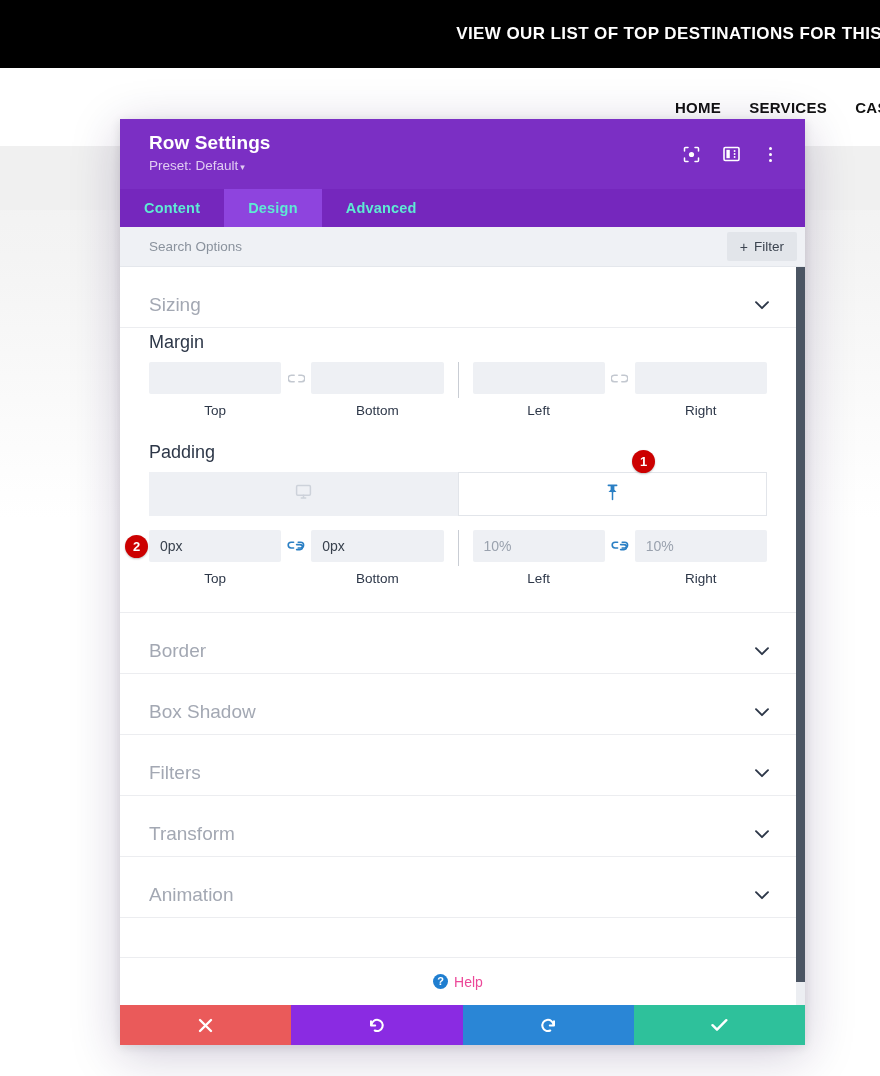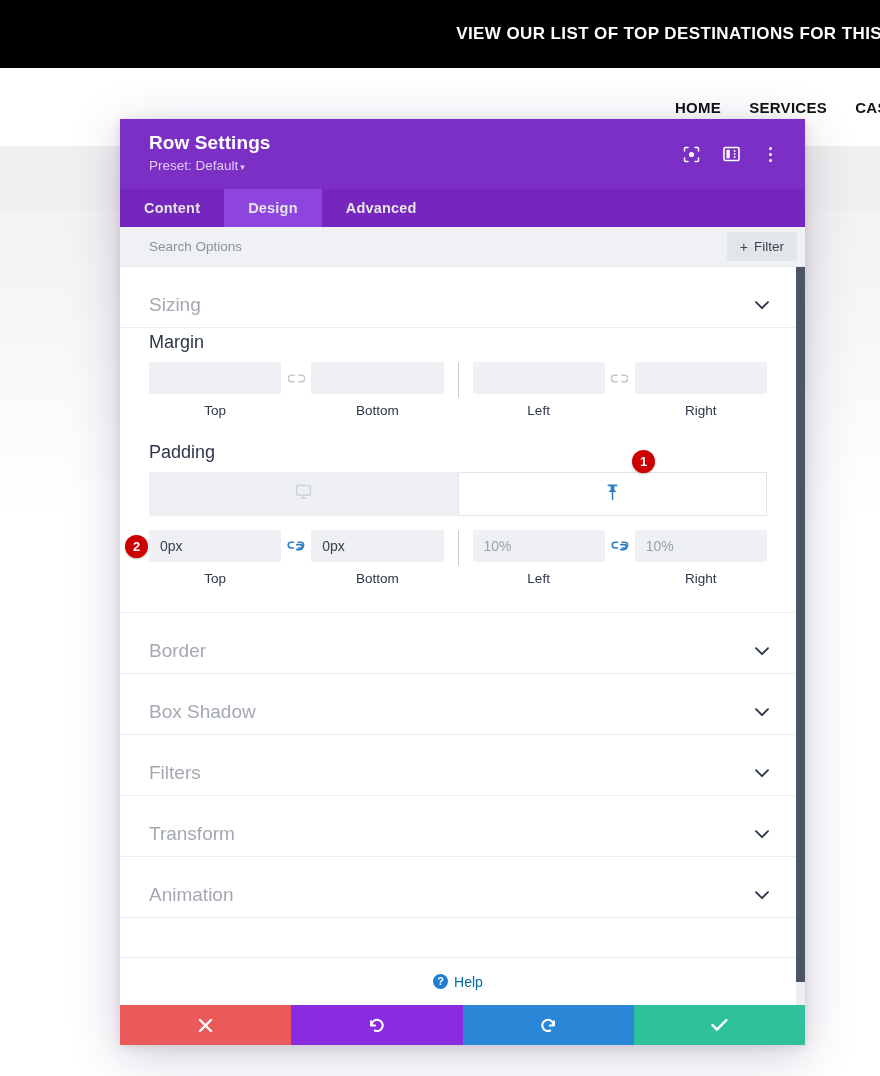--- a/index.html
+++ b/index.html
@@ -142,21 +142,21 @@
 
   .modal-tabs {
     background: #7527BD;
     height: 38px;
     flex: 0 0 38px;
     display: flex;
     align-items: stretch;
   }
   .tab {
     display: flex; align-items: center; justify-content: center;
-    color: #e5e5e5;
+    color: #5eead4;
     font-size: 14.5px;
     font-weight: bold;
     padding: 0 24px;
     cursor: pointer;
     letter-spacing: 0.2px;
   }
   .tab.active { background: #8E44DE; }
 
   .modal-search {
     background: #eff1f5;
@@ -366,21 +366,21 @@
     border-radius: 50%;
     background: #1f7ed0;
     color: #ffffff;
     font-size: 11px;
     font-weight: bold;
     display: flex;
     align-items: center;
     justify-content: center;
     line-height: 1;
   }
-  .help-text { color: #0369a1; font-size: 14px; }
+  .help-text { color: #ec4899; font-size: 14px; }
 
   
   .modal-footer {
     flex: 0 0 40px;
     height: 40px;
     display: flex;
   }
   .fbtn {
     flex: 1 1 25%;
     display: flex;

